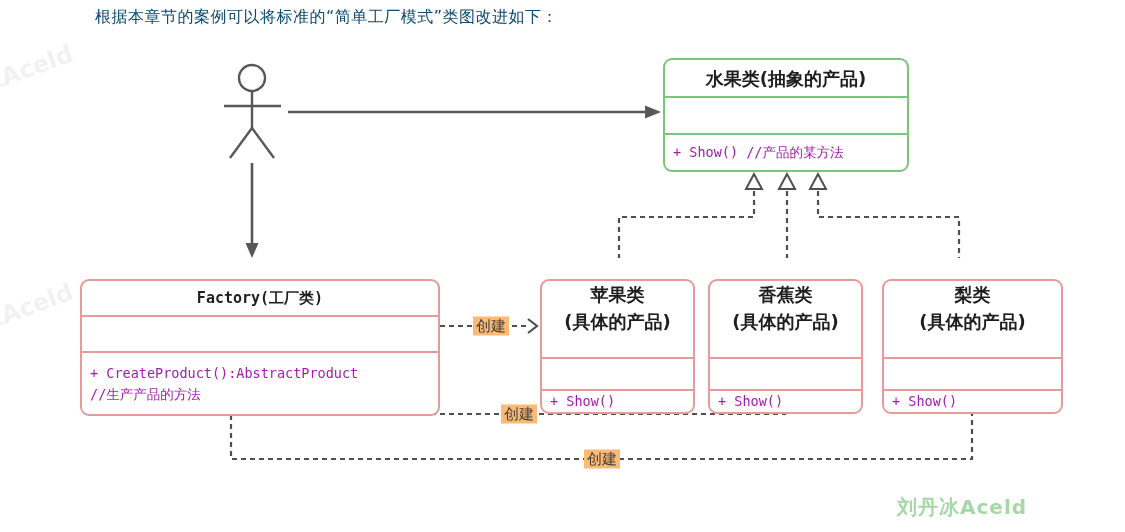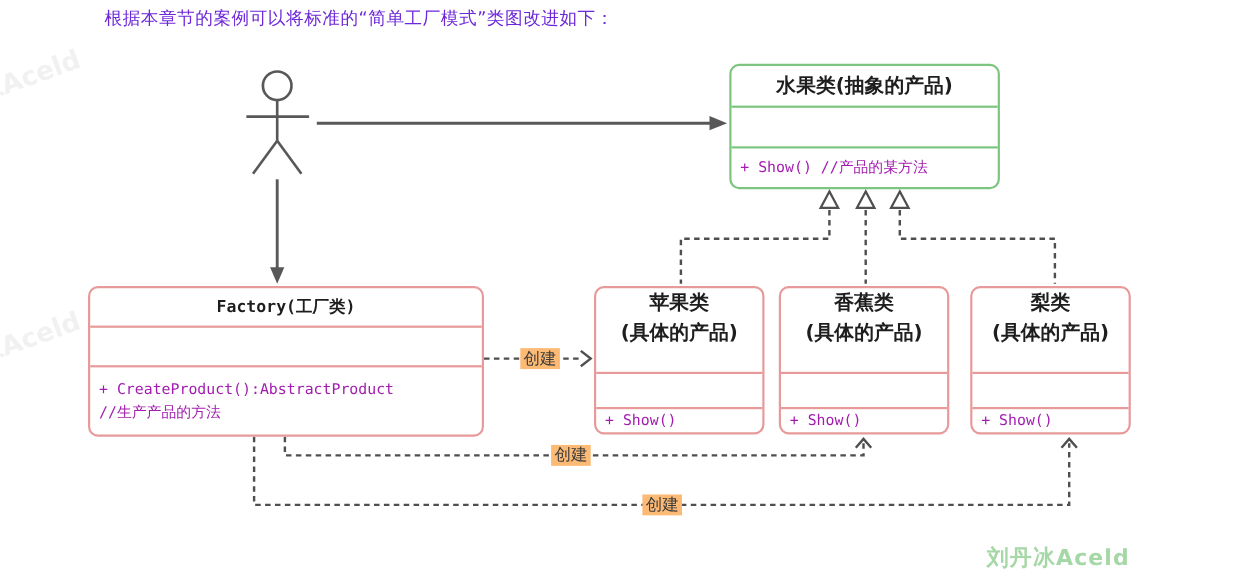--- a/index.html
+++ b/index.html
@@ -1,30 +1,30 @@
 <!DOCTYPE html>
 <html><head>
 <meta charset="utf-8">
 <style>
   html,body{margin:0;padding:0;background:#ffffff;}
   #canvas{
     position:relative;width:1125px;height:532px;background:#ffffff;overflow:hidden;
     font-family:"DejaVu Sans","Liberation Sans",sans-serif;color:#2b2b2b;
   }
   .page-title{
-    position:absolute;left:95px;top:7px;font-size:16px;letter-spacing:.5px;color:#6d28d9;
+    position:absolute;left:95px;top:7px;font-size:16px;letter-spacing:.5px;color:#0c4a6e;
   }
   svg.overlay{position:absolute;left:0;top:0;pointer-events:none;}
   
   .uml-box{
     position:absolute;background:#fff;border-radius:9px;box-sizing:border-box;
     display:flex;flex-direction:column;
   }
   .uml-box.green{border:2.5px solid #7cc57e;}
-  .uml-box.pink{border:2.5px solid #e89a9a;}
+  .uml-box.pink{border:2.5px solid #e89a9a;margin-top:19px;}
   .uml-title{
     display:flex;align-items:center;justify-content:center;flex-direction:column;
     font-weight:bold;font-size:18px;color:#1e1e1e;text-align:center;line-height:1.5;
   }
   .uml-sec{box-sizing:border-box;}
   .green .uml-sec{border-top:2px solid #7cc57e;}
   .pink .uml-sec{border-top:2px solid #e89a9a;}
   .uml-methods{
     display:flex;flex-direction:column;justify-content:center;
     font-family:"DejaVu Sans Mono","Liberation Mono",monospace;
@@ -36,21 +36,21 @@
   #abstract-box .uml-title{height:36px;}
   #abstract-box .mid{height:37px;}
   #abstract-box .uml-methods{flex:1;}
   #factory-box{left:80px;top:260px;width:360px;height:137px;}
   #factory-box .uml-title{height:34px;}
   #factory-box .mid{height:36px;}
   #factory-box .uml-methods{flex:1;justify-content:center;}
   .product-box{top:260px;width:155px;height:135px;gap:22px;}
   #product-1{left:540px;}
   #product-2{left:708px;}
-  #product-3{left:882px;width:146px;}
+  #product-3{left:882px;width:181px;}
   .product-box .uml-title{height:55px;}
   .product-box .mid{height:39px;}
   .product-box .uml-methods{flex:1;}
   
   .edge-label{
     position:absolute;transform:translate(-50%,-50%);background:#fdba74;padding:0 3px;
     font-size:15px;color:#3c3c3c;white-space:nowrap;
   }
   
   .wm-green{

